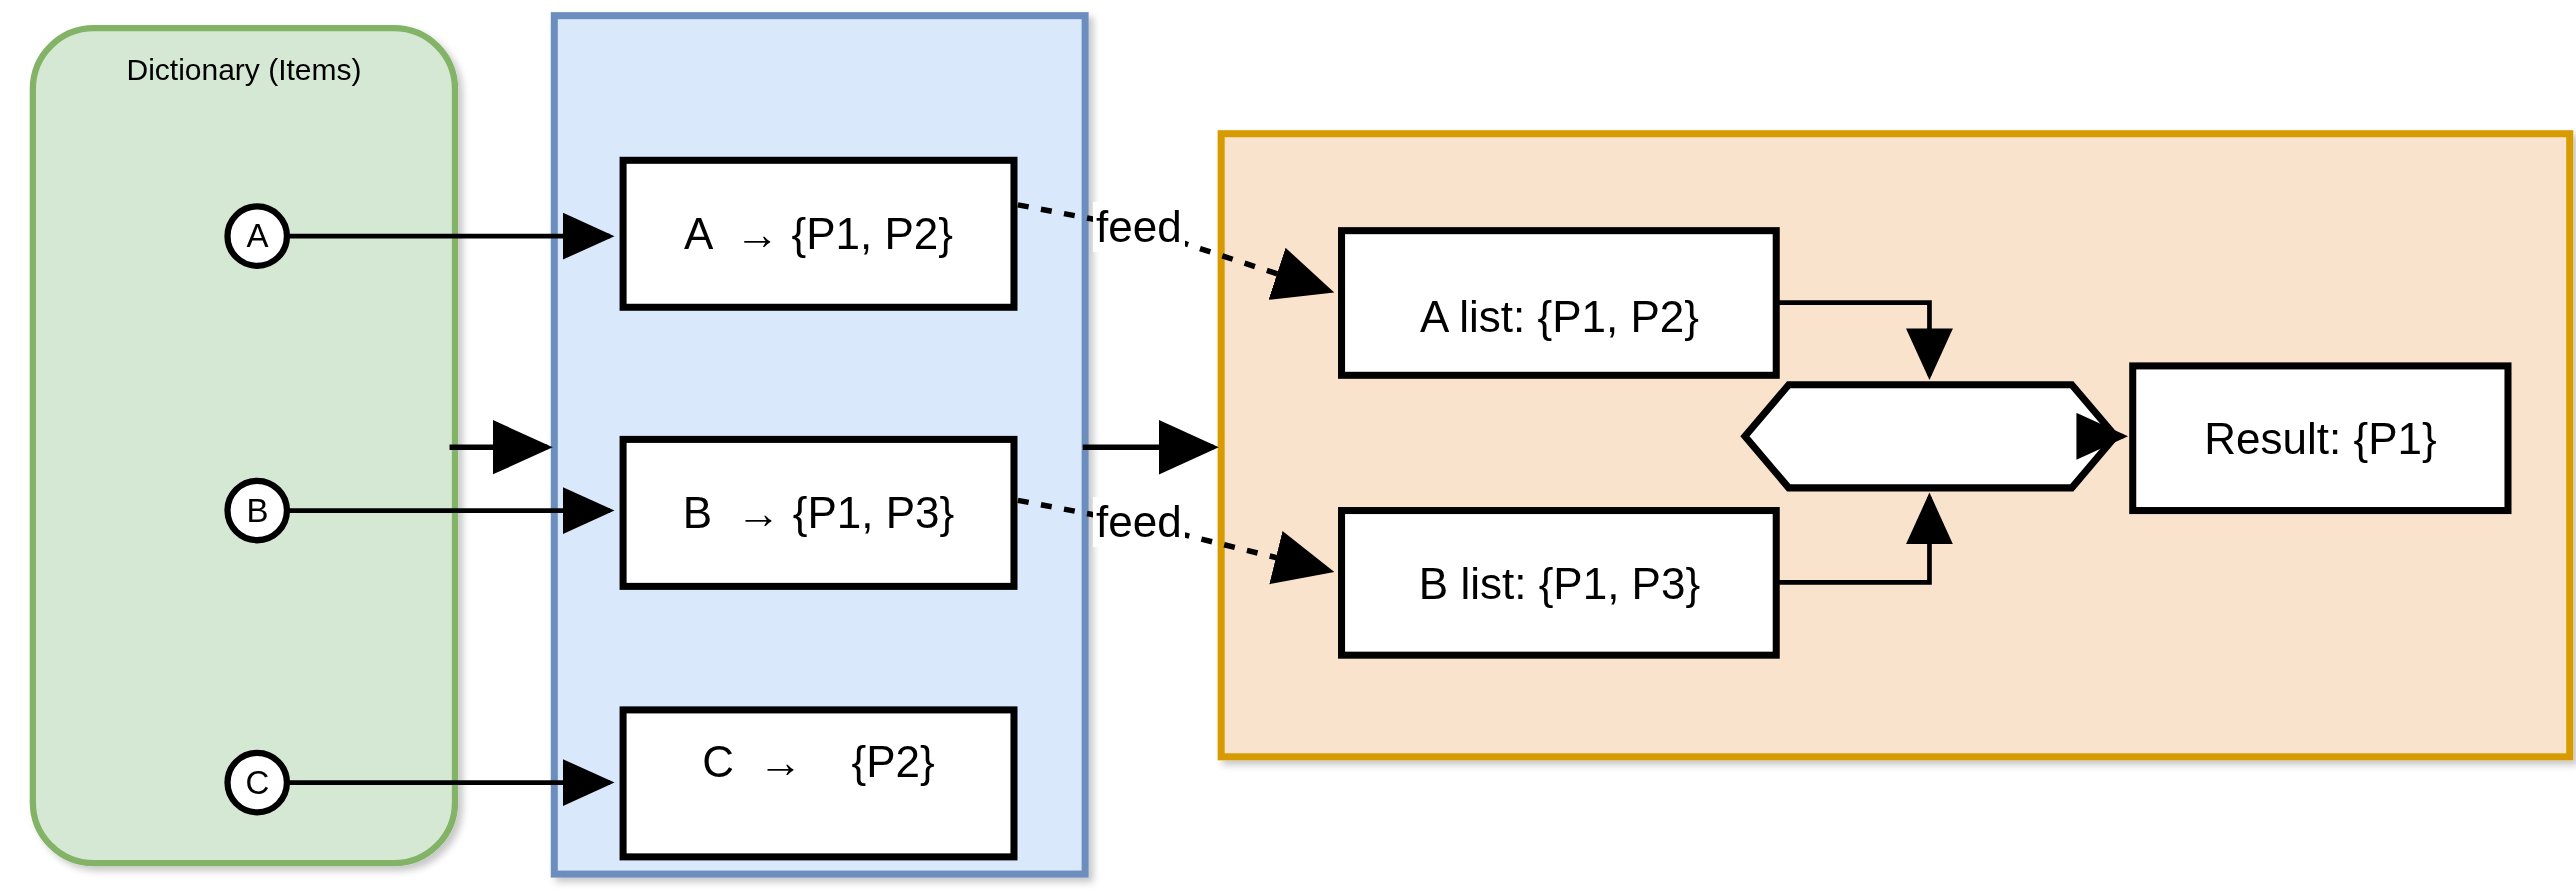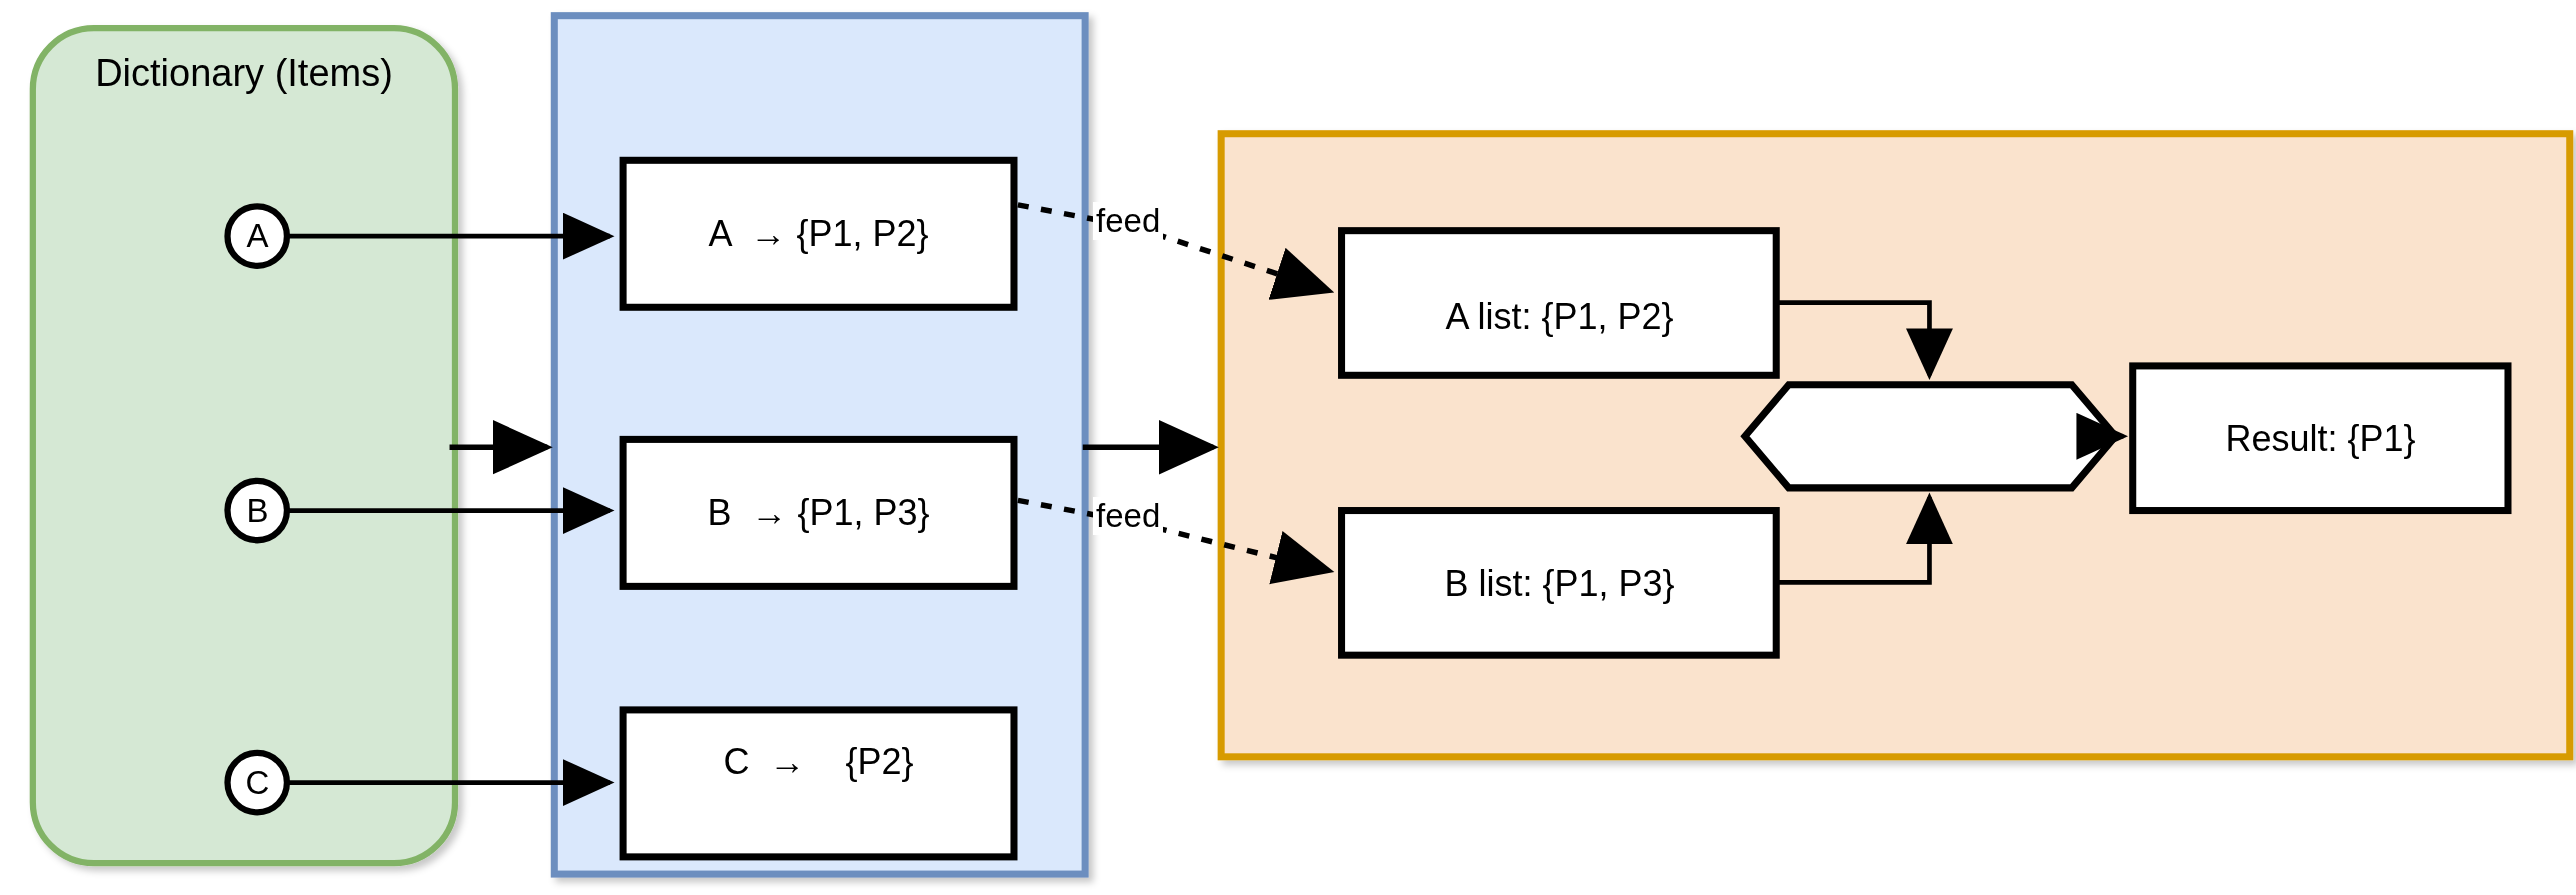--- a/index.html
+++ b/index.html
@@ -21,38 +21,38 @@
     position: absolute;
     left: 0;
     top: 0;
     width: 2576px;
     height: 896px;
   }
   .container-title {
     position: absolute;
     text-align: center;
     color: #000000;
-    font-size: 38px;
+    font-size: 30px;
     line-height: 1.1;
     white-space: nowrap;
   }
   .node-label {
     position: absolute;
     display: flex;
     align-items: center;
     justify-content: center;
     color: #000000;
-    font-size: 36px;
+    font-size: 44px;
     white-space: pre;
     pointer-events: none;
   }
   .edge-label {
     position: absolute;
     color: #000000;
-    font-size: 33px;
+    font-size: 44px;
     background: #ffffff;
     padding: 0 3.1px;
     white-space: nowrap;
   }
   .circle-label {
     position: absolute;
     display: flex;
     align-items: center;
     justify-content: center;
     font-size: 33px;

